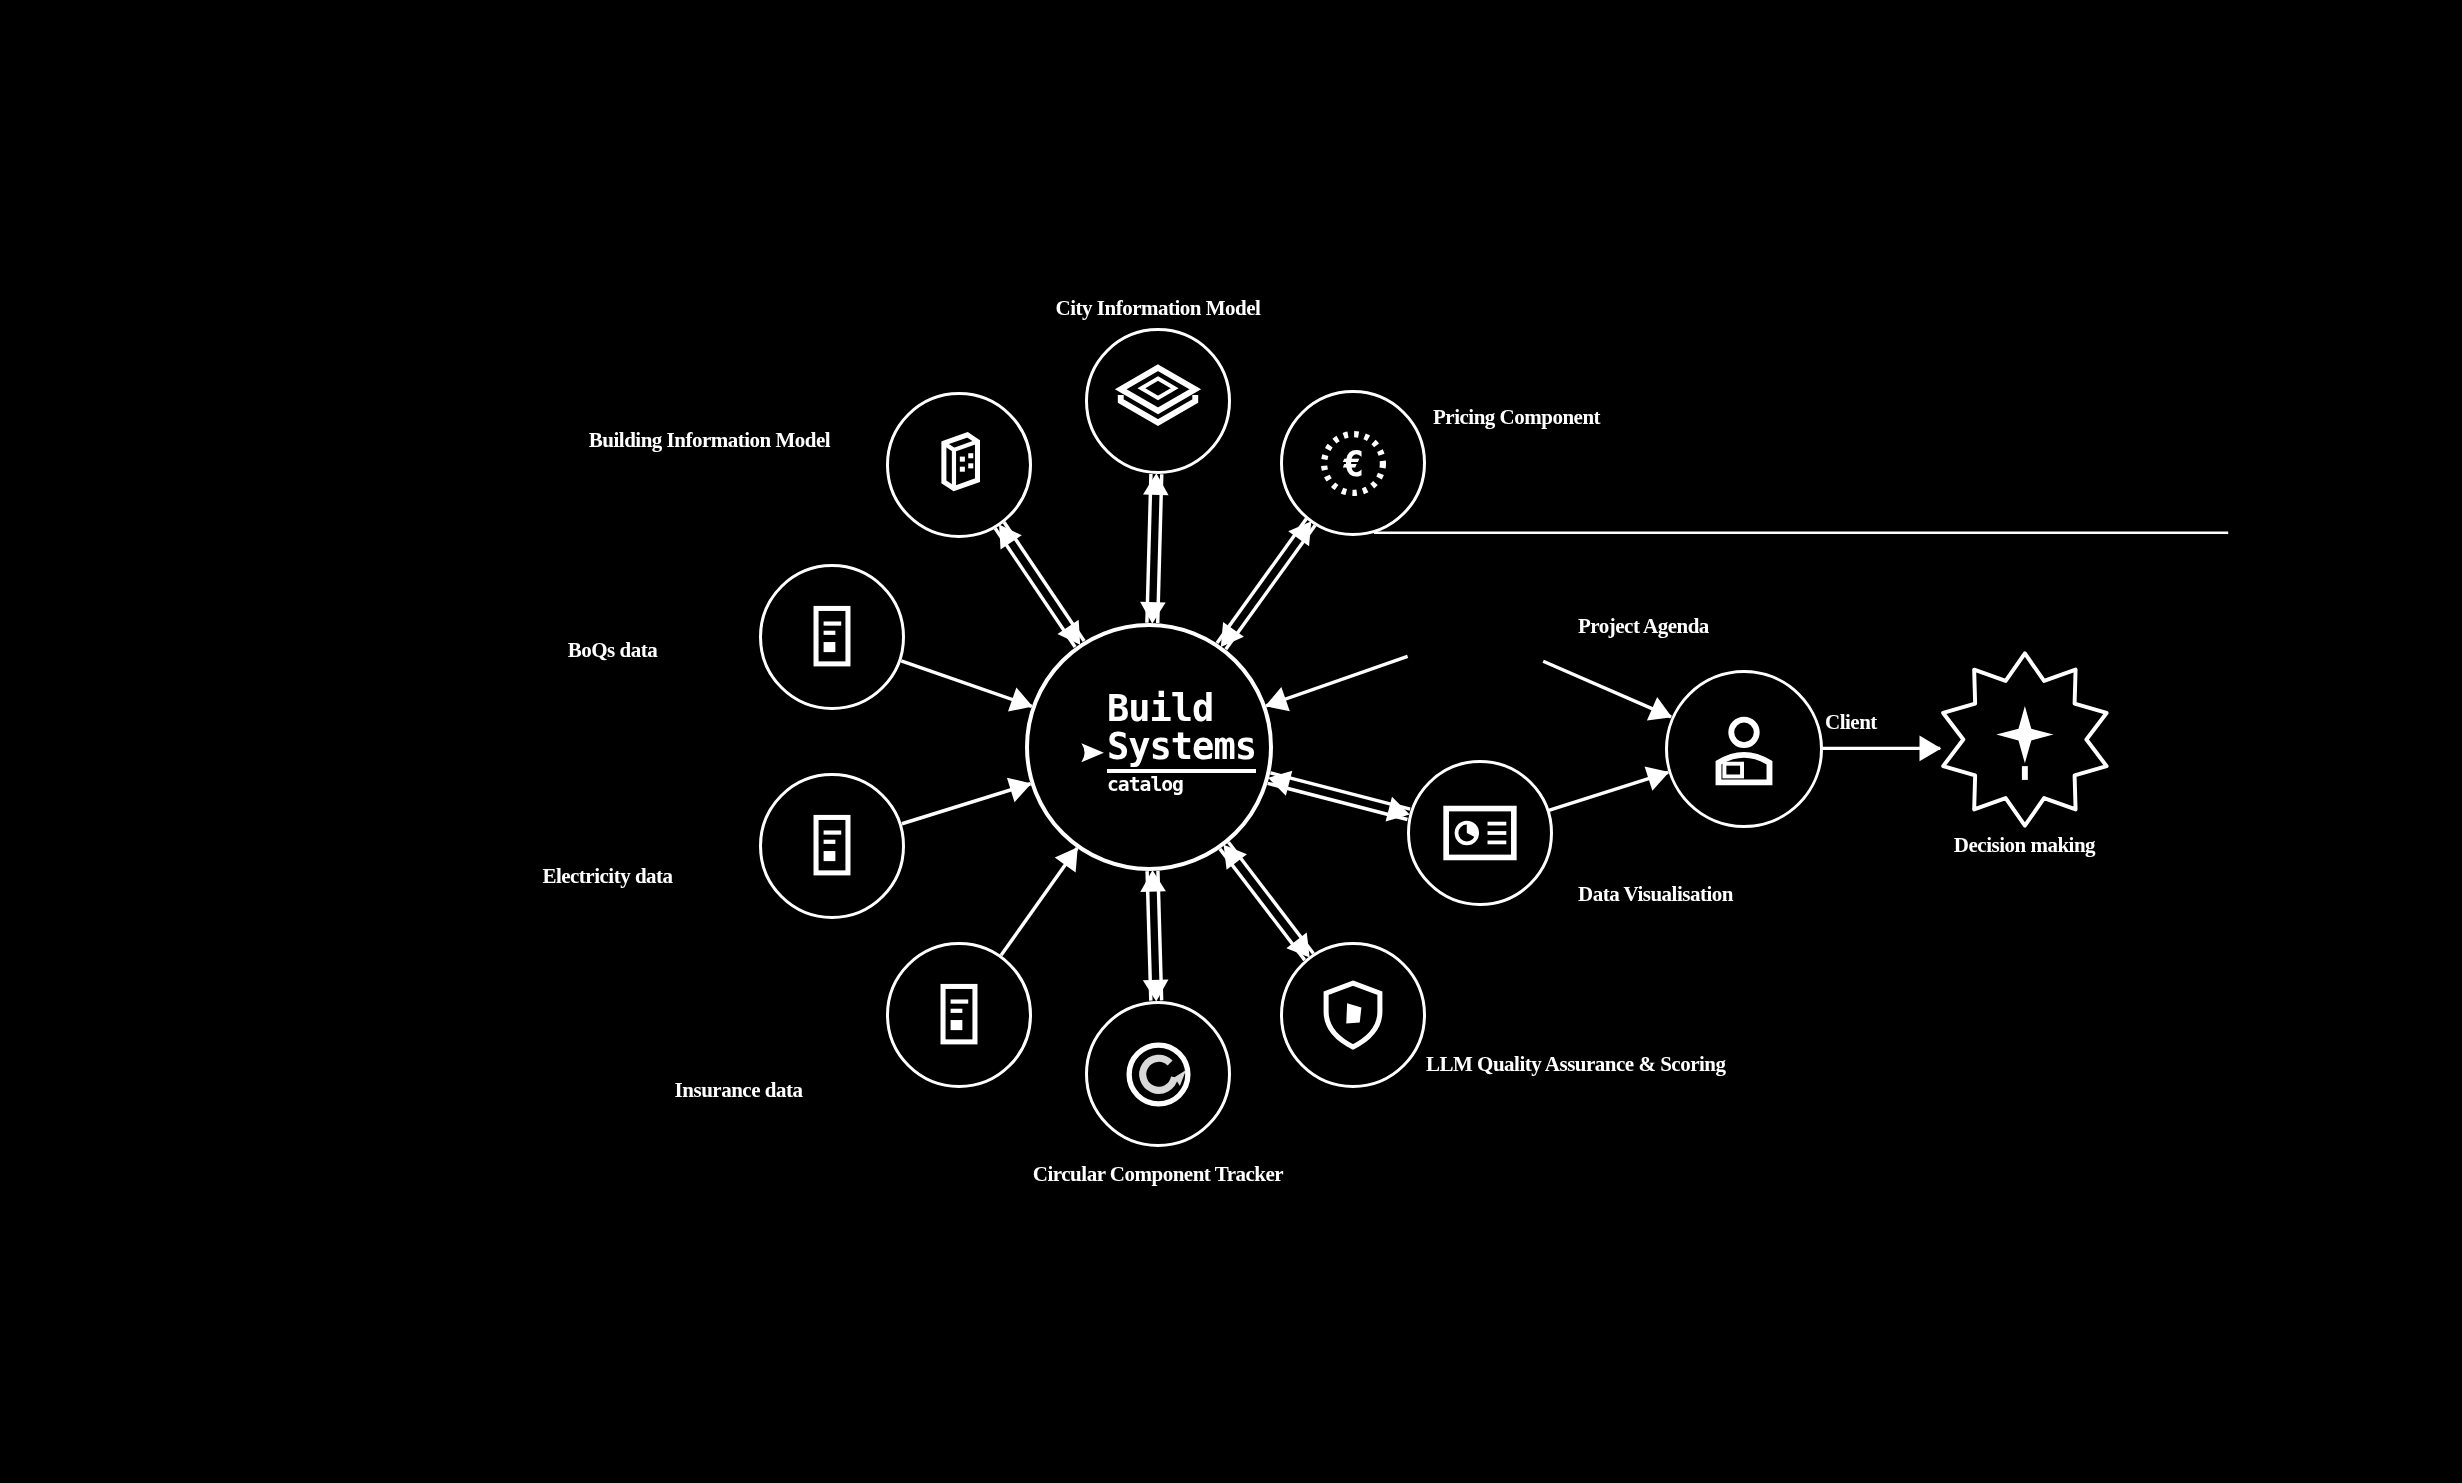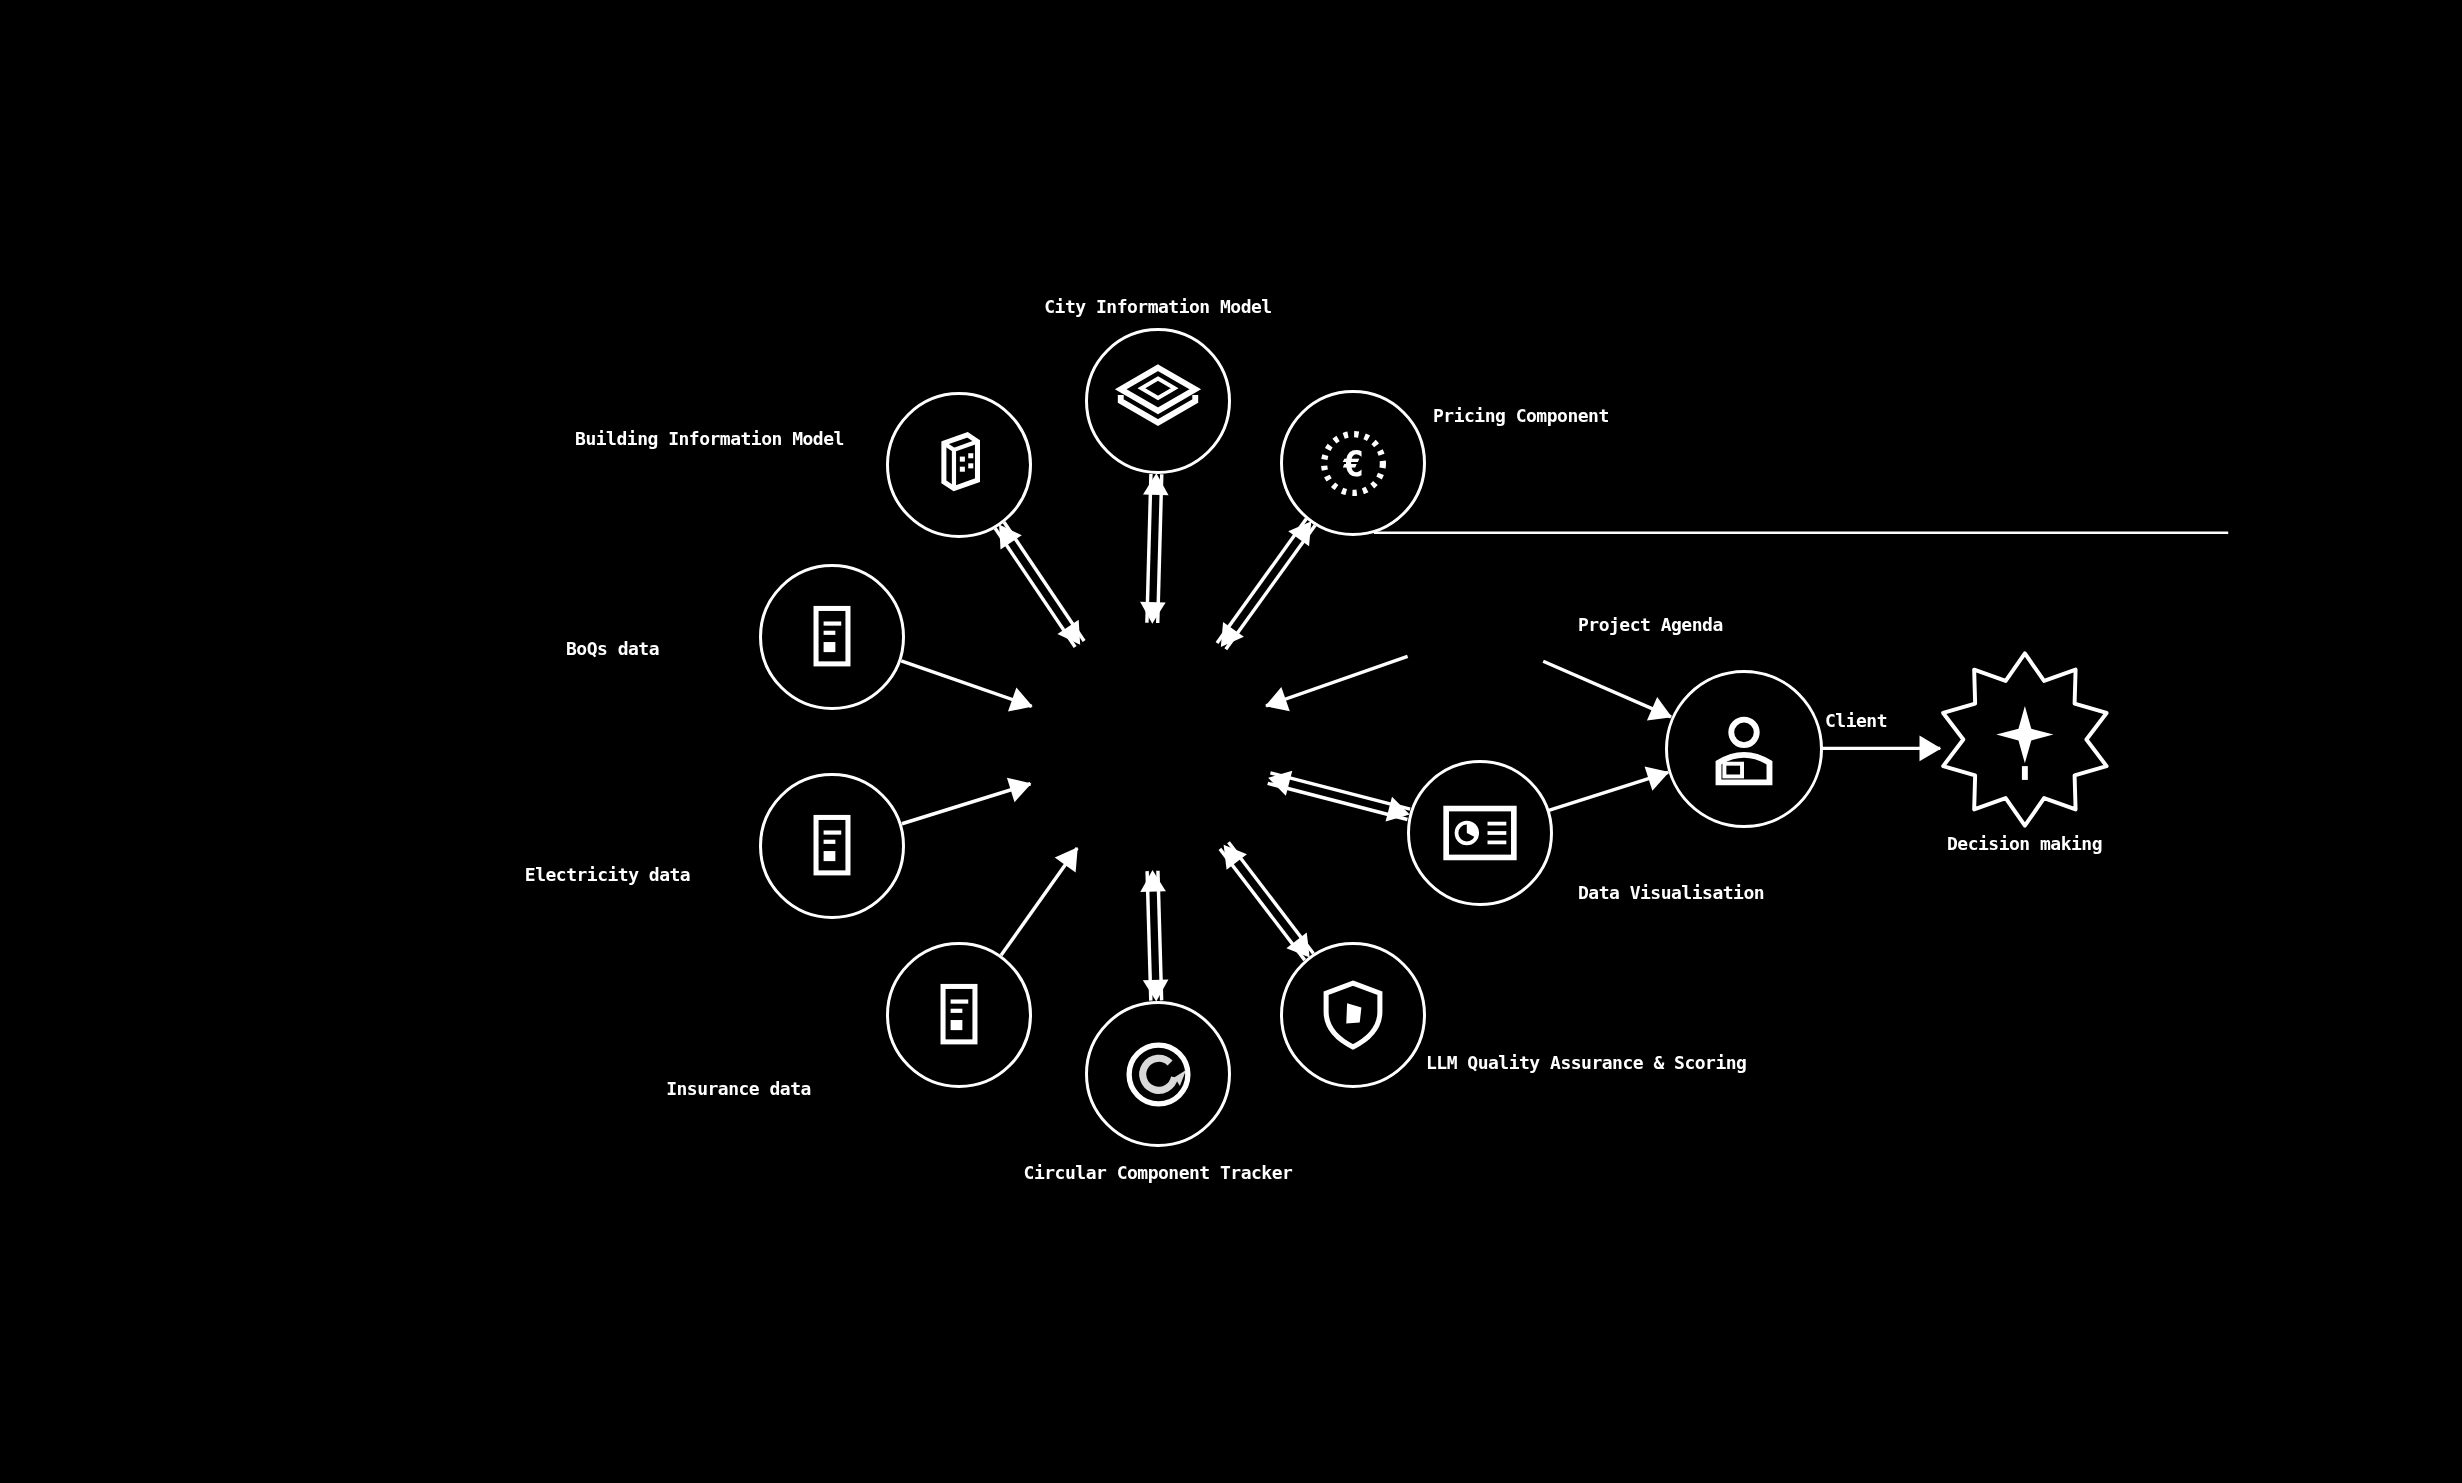--- a/index.html
+++ b/index.html
@@ -10,22 +10,22 @@
   .node{position:absolute;box-sizing:border-box;width:146px;height:146px;border:3.9px solid var(--fg);
         border-radius:50%;background:var(--bg);display:flex;align-items:center;justify-content:center;}
   .node svg{color:var(--fg);}
   #hub{position:absolute;box-sizing:border-box;left:1025px;top:623px;width:248px;height:248px;
        border:4.9px solid var(--fg);border-radius:50%;background:var(--bg);}
   .hubline{position:absolute;color:var(--fg);font-weight:bold;white-space:nowrap;letter-spacing:-1px;}
   #hub-l1{left:78px;top:60px;font-size:37px;}
   #hub-l2{left:78px;top:98px;font-size:37px;border-bottom:4.4px solid var(--fg);padding-bottom:1px;}
   #hub-l3{left:78px;top:146px;font-size:19.7px;}
   #hub-icon{position:absolute;left:47px;top:110px;}
-  .label{position:absolute;color:var(--fg);font-weight:bold;font-size:18px;letter-spacing:-0.5px;
-         white-space:nowrap;}
+  .label{position:absolute;color:var(--fg);font-weight:bold;font-size:21px;letter-spacing:-0.5px;
+         white-space:nowrap;font-family:Liberation Serif, serif;}
   .r{text-align:center;margin-top:24px;} .c{text-align:center;}
 </style>
 </head>
 <body>
 
 <div id="canvas">
 
   <svg id="wires" width="2679" height="1483" viewBox="0 0 5440 3012">
 
     <line x1="2790" y1="1082" x2="4525" y2="1082" stroke="#ffffff" stroke-width="5"></line>
@@ -66,20 +66,28 @@
       <line x1="2570.824414796398" y1="1433.6720471465253" x2="2858.3253436910045" y2="1332.9386389774374" stroke="#ffffff" stroke-width="7"></line>
       <polygon points="2568.936919440871,1434.33338010568 2619.0591457314736,1444.32149462613 2601.8644887934547,1395.246615382429" fill="#ffffff"></polygon>
       <line x1="3133.6945064210604" y1="1343.0846928327865" x2="3393.303236301556" y2="1456.1246563969876" stroke="#ffffff" stroke-width="7"></line>
       <polygon points="3395.1369458477866,1456.9230981920252 3344.415592495225,1463.1956028021941 3365.175079166204,1415.5191546001997" fill="#ffffff"></polygon>
       <line x1="3144.998425852804" y1="1646.0172932447213" x2="3387.56926934832" y2="1568.62995324895" stroke="#ffffff" stroke-width="7"></line>
       <polygon points="3389.4746534814662,1568.0220788333381 3355.458569955209,1606.1653097076974 3339.6538351493,1556.6253222459013" fill="#ffffff"></polygon>
       <line x1="3700" y1="1520" x2="3940" y2="1520" stroke="#ffffff" stroke-width="7"></line>
       <polygon points="3942,1520 3898,1546 3898,1494" fill="#ffffff"></polygon>
     </svg>
 
+  <div id="hub">
+    <svg id="hub-icon" width="31.5" height="31.5" viewBox="0 0 70 70">
+      <path d="M12,14 L62,35 L12,56 Q26,35 12,14 Z" fill="#ffffff"></path>
+    </svg>
+    <div id="hub-l1" class="hubline">Build</div>
+    <div id="hub-l2" class="hubline">Systems</div>
+    <div id="hub-l3" class="hubline">catalog</div>
+  </div>
 
   <div class="node" style="left:1085px;top:328px;">
     <svg width="98" height="98" viewBox="0 0 100 100">
       <polygon points="50,16 88,38 50,60 12,38" fill="none" stroke="currentColor" stroke-width="6"></polygon>
       <polyline points="12,44 12,50 50,72 88,50 88,44" fill="none" stroke="currentColor" stroke-width="6"></polyline>
       <polygon points="50,27 67,37 50,47 33,37" fill="none" stroke="currentColor" stroke-width="4"></polygon>
     </svg>
   </div>
 
   <div class="node" style="left:886px;top:392px;">

